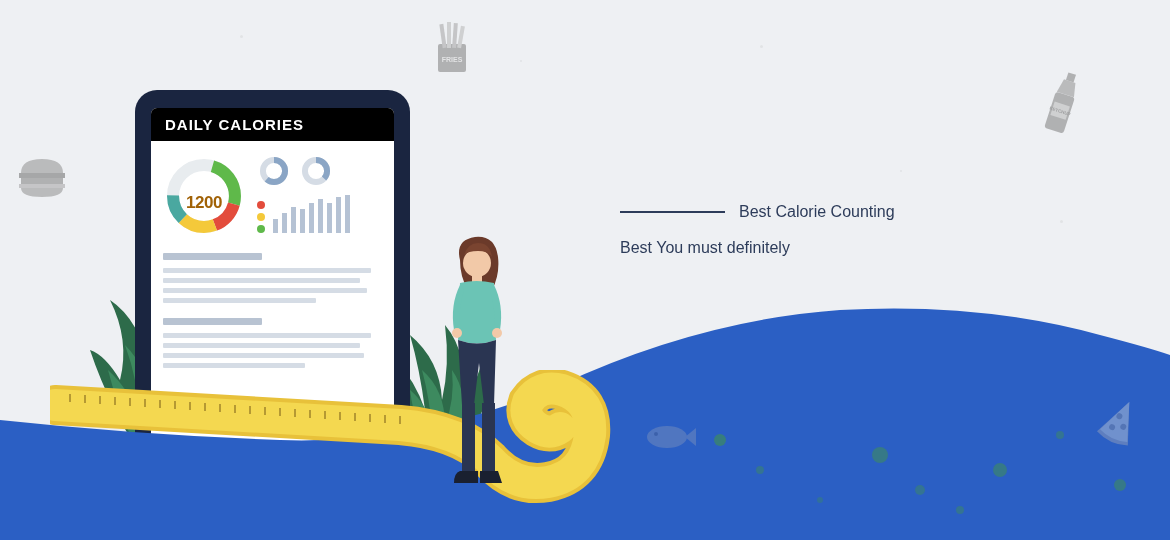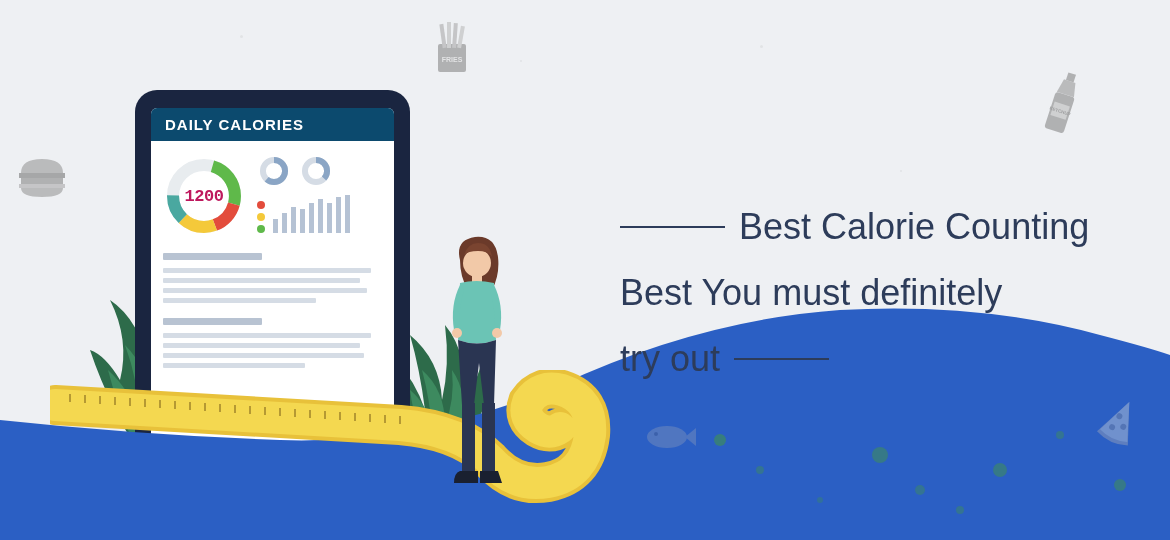--- a/index.html
+++ b/index.html
@@ -36,39 +36,39 @@
   padding: 18px 16px;
 }
 .screen {
   width: 100%;
   height: 100%;
   background: #ffffff;
   border-radius: 6px;
   overflow: hidden;
 }
 .header-bar {
-  background: #0c4a6e;
+  background: #000000;
   color: #fff;
   font-weight: 600;
   font-size: 15px;
   letter-spacing: 1px;
   padding: 8px 14px;
 }
 .chart-area {
   display: flex;
   padding: 12px 10px 8px 10px;
   gap: 10px;
 }
 .donut-main { width: 86px; height: 86px; position: relative; }
 .donut-main svg { width: 100%; height: 100%; }
 .donut-value {
-  position: absolute; left: 0; top: 0; width: 100%; height: 100%;
+  position: absolute; left: 0; top: 7px; width: 100%; height: 100%;
   display: flex; align-items: center; justify-content: center;
-  font-family: Liberation Mono, monospace;
-  font-size: 17px; font-weight: 600; color: #be185d; letter-spacing: -0.5px;
+  font-family: Liberation Sans, sans-serif;
+  font-size: 17px; font-weight: 600; color: #a16207; letter-spacing: -0.5px;
 }
 .right-charts { flex: 1; display: flex; flex-direction: column; gap: 6px; }
 .mini-top { display: flex; gap: 8px; height: 36px; align-items: center; }
 .mini-donut { width: 34px; height: 34px; }
 .mini-donut svg { width: 100%; height: 100%; }
 .dots-col { display: flex; flex-direction: column; gap: 4px; }
 .dot { width: 8px; height: 8px; border-radius: 50%; }
 .bars { display: flex; gap: 4px; align-items: flex-end; height: 38px; }
 .bar { width: 5px; background: #b5c2d4; }
 .text-section { padding: 6px 12px 10px 12px; }
@@ -101,21 +101,21 @@
   top: 200px;
   width: 430px;
 }
 .headline-row {
   display: flex;
   align-items: center;
   gap: 14px;
   margin-bottom: 12px;
 }
 .headline-text {
-  font-size: 36px;
+  font-size: 16px;
   font-weight: 400;
   color: #2d3c5a;
   line-height: 1.5;
   white-space: nowrap;
 }
 .dash {
   height: 2px;
   background: #2d3c5a;
   flex-shrink: 0;
 }
@@ -287,24 +287,20 @@
 </svg>
 
 <div class="headline">
   <div class="headline-row">
     <div class="dash" style="width:105px"></div>
     <span class="headline-text">Best Calorie Counting</span>
   </div>
   <div class="headline-row">
     <span class="headline-text">Best You must definitely</span>
   </div>
-  <div class="headline-row">
-    <span class="headline-text">try out</span>
-    <div class="dash" style="width:95px"></div>
-  </div>
 </div>
 
 <svg class="food-icon" style="left:428px;top:18px;width:48px;height:58px" viewBox="0 0 48 58">
   <rect x="10" y="26" width="28" height="28" fill="#888" rx="2"></rect>
   <text x="24" y="44" font-size="7" fill="#ddd" text-anchor="middle" font-weight="bold">FRIES</text>
   <rect x="13" y="6" width="4" height="24" fill="#aaa" transform="rotate(-8 15 18)"></rect>
   <rect x="19" y="4" width="4" height="26" fill="#bbb"></rect>
   <rect x="25" y="5" width="4" height="25" fill="#aaa" transform="rotate(4 27 17)"></rect>
   <rect x="31" y="8" width="4" height="22" fill="#bbb" transform="rotate(10 33 19)"></rect>
 </svg>

